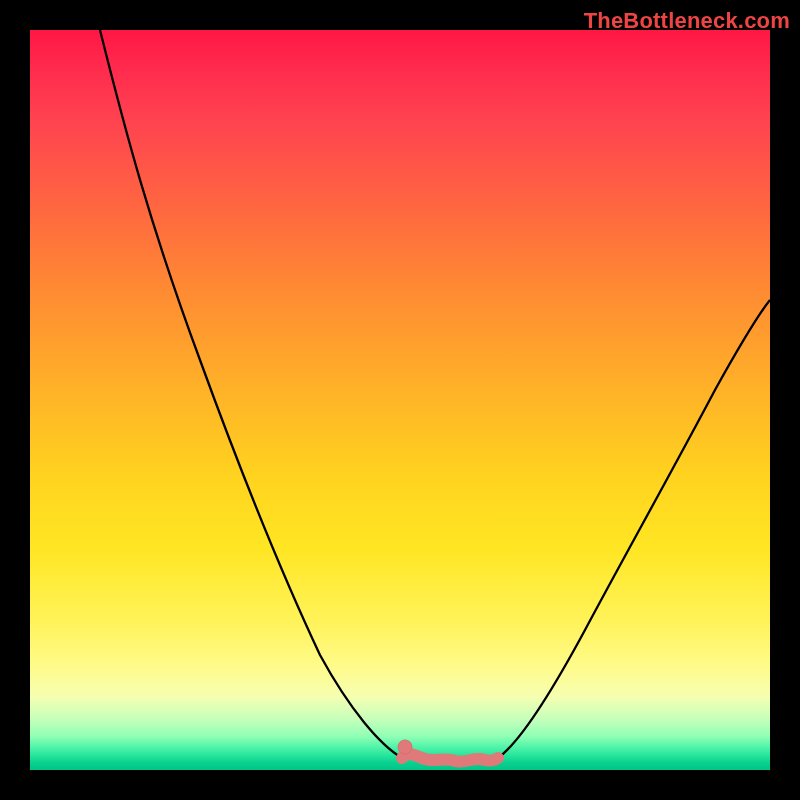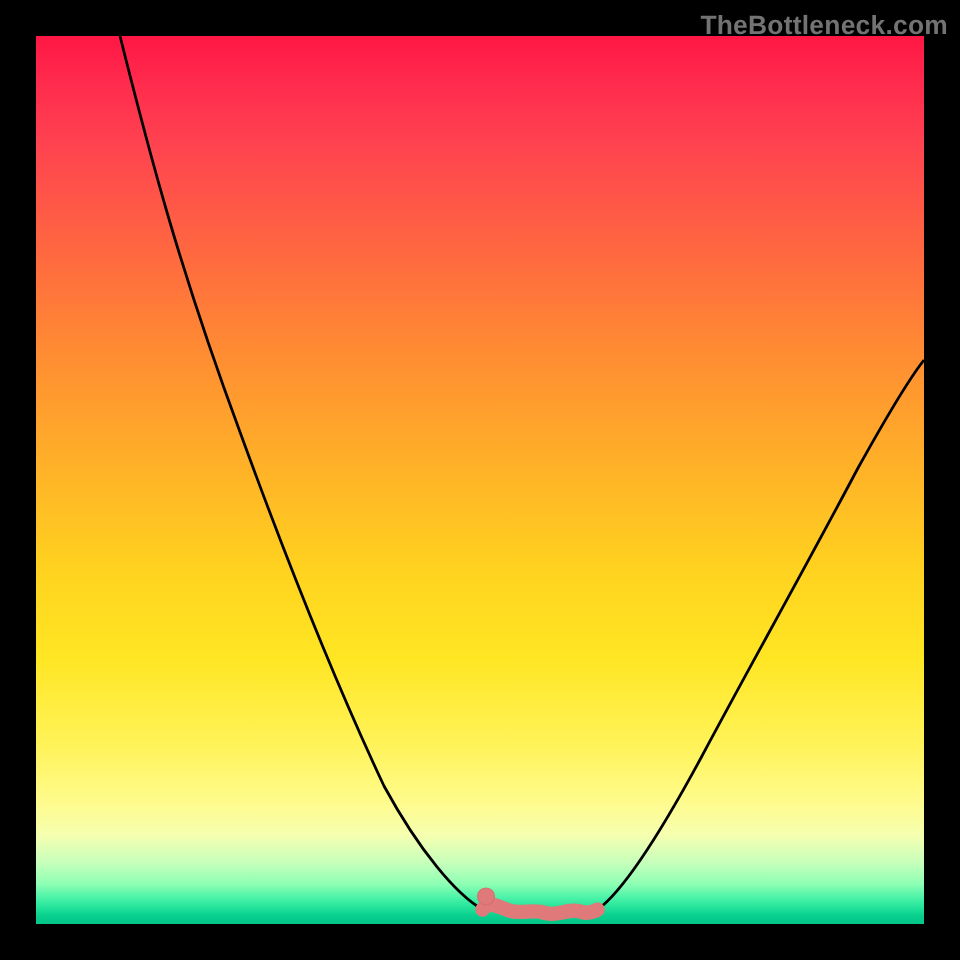--- a/index.html
+++ b/index.html
@@ -53,21 +53,21 @@
     width: 740px;
     height: 740px;
     overflow: visible;
   }
   .watermark {
     position: absolute;
     top: 8px;
     right: 10px;
     font-size: 22px;
     font-weight: 600;
-    color: #737373;
+    color: #ef4444;
     letter-spacing: 0.2px;
   }
 </style>
 </head>
 <body>
 
 <div class="watermark">TheBottleneck.com</div>
 
 <div class="frame">
   <div class="gradient"></div>

